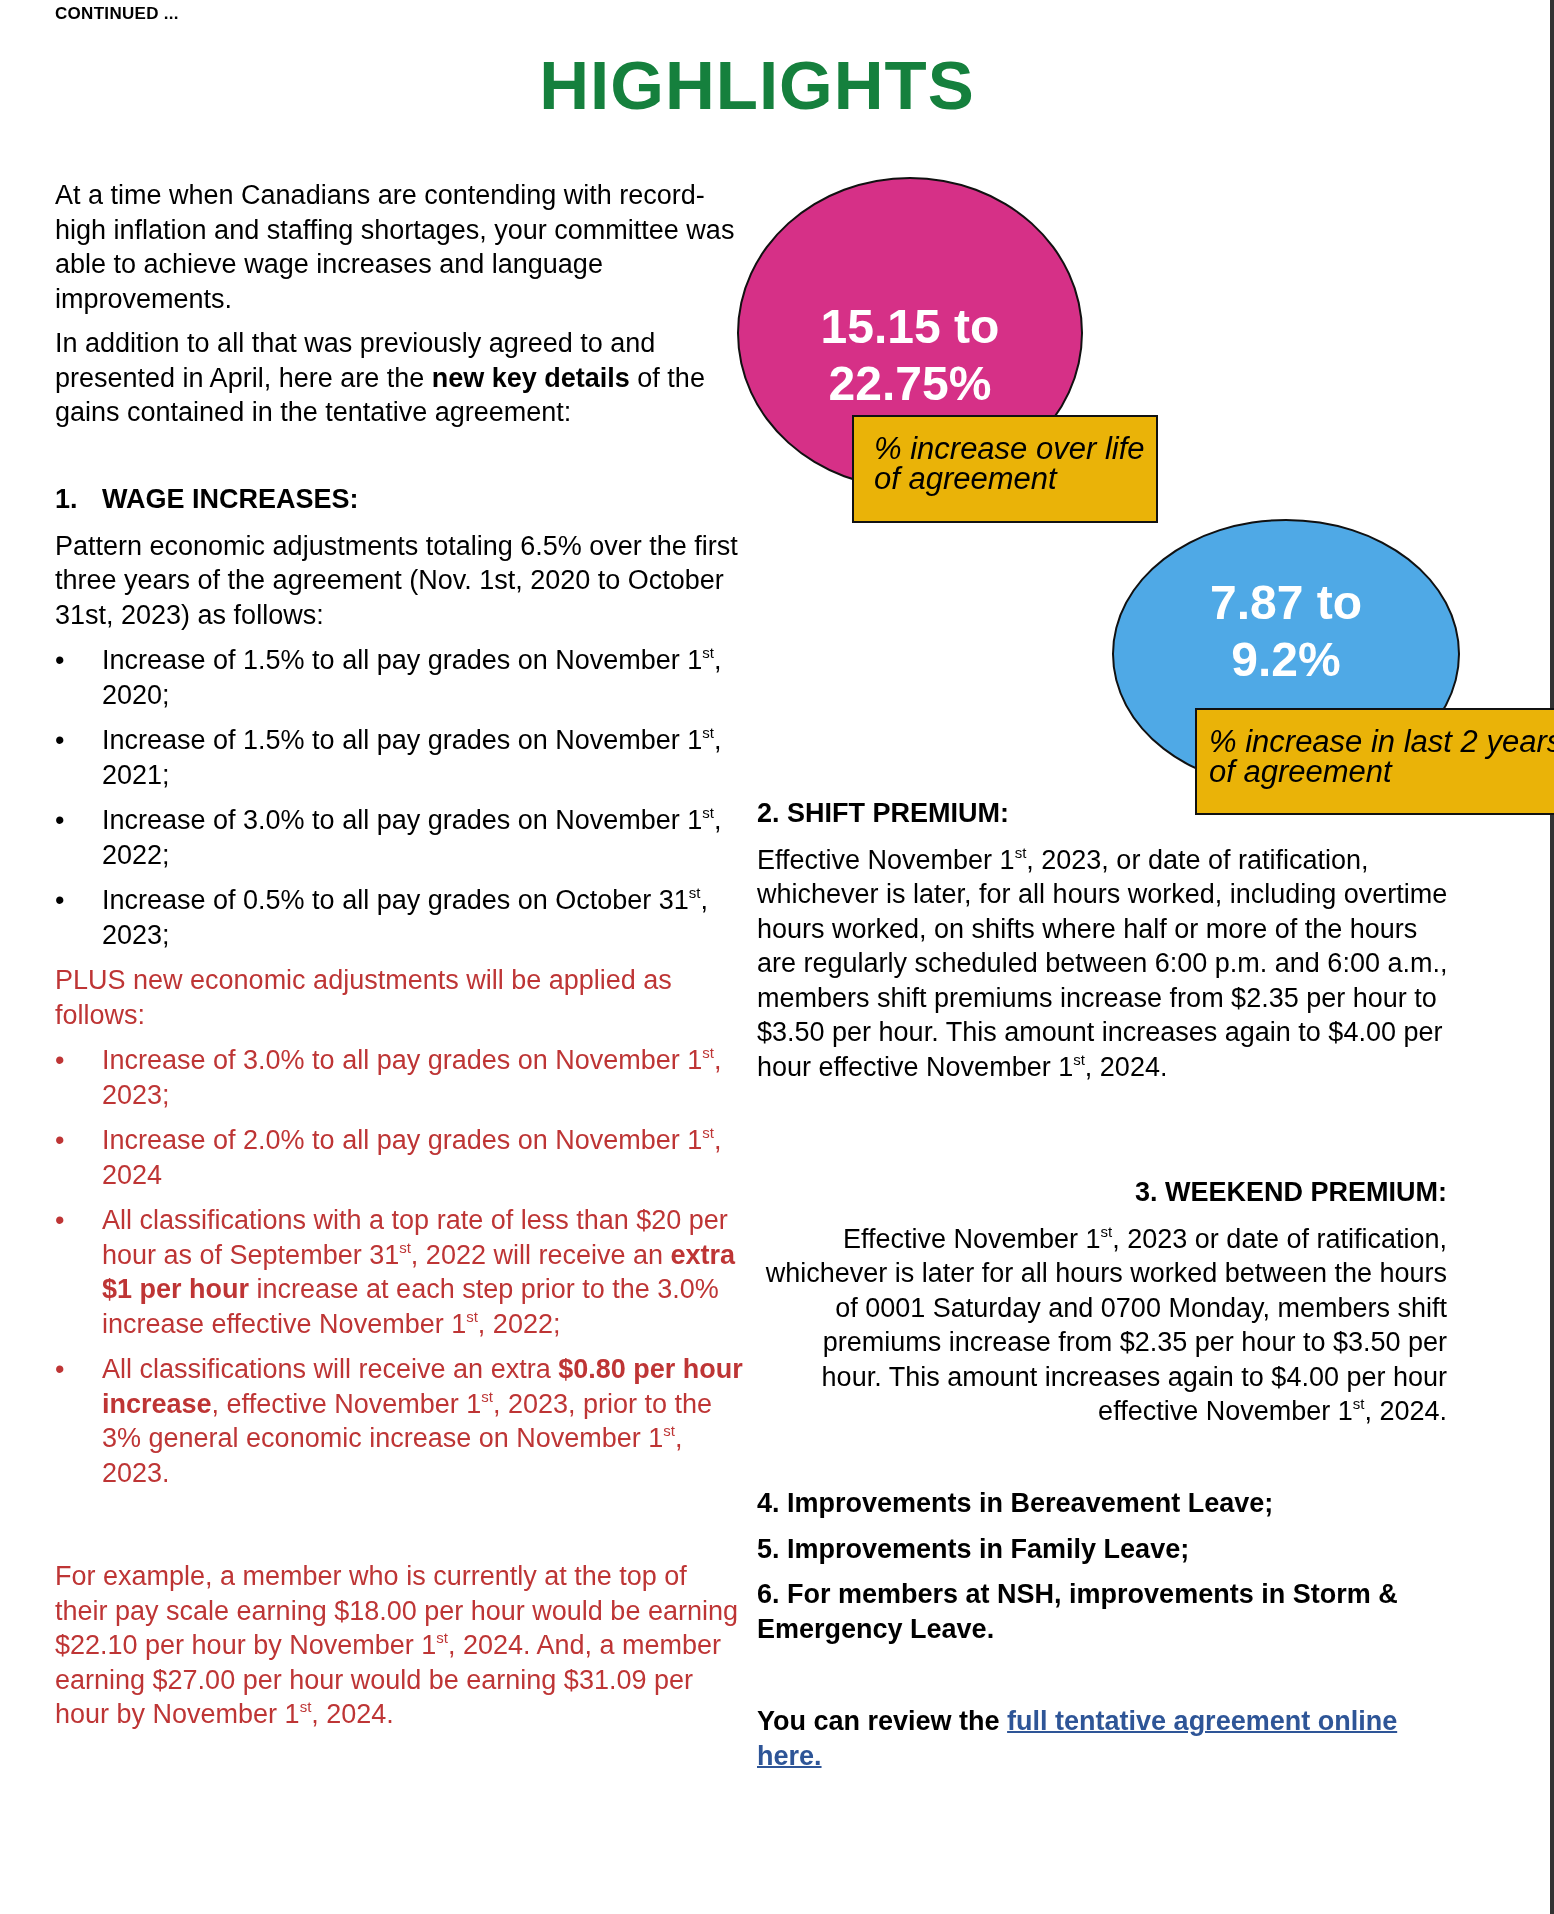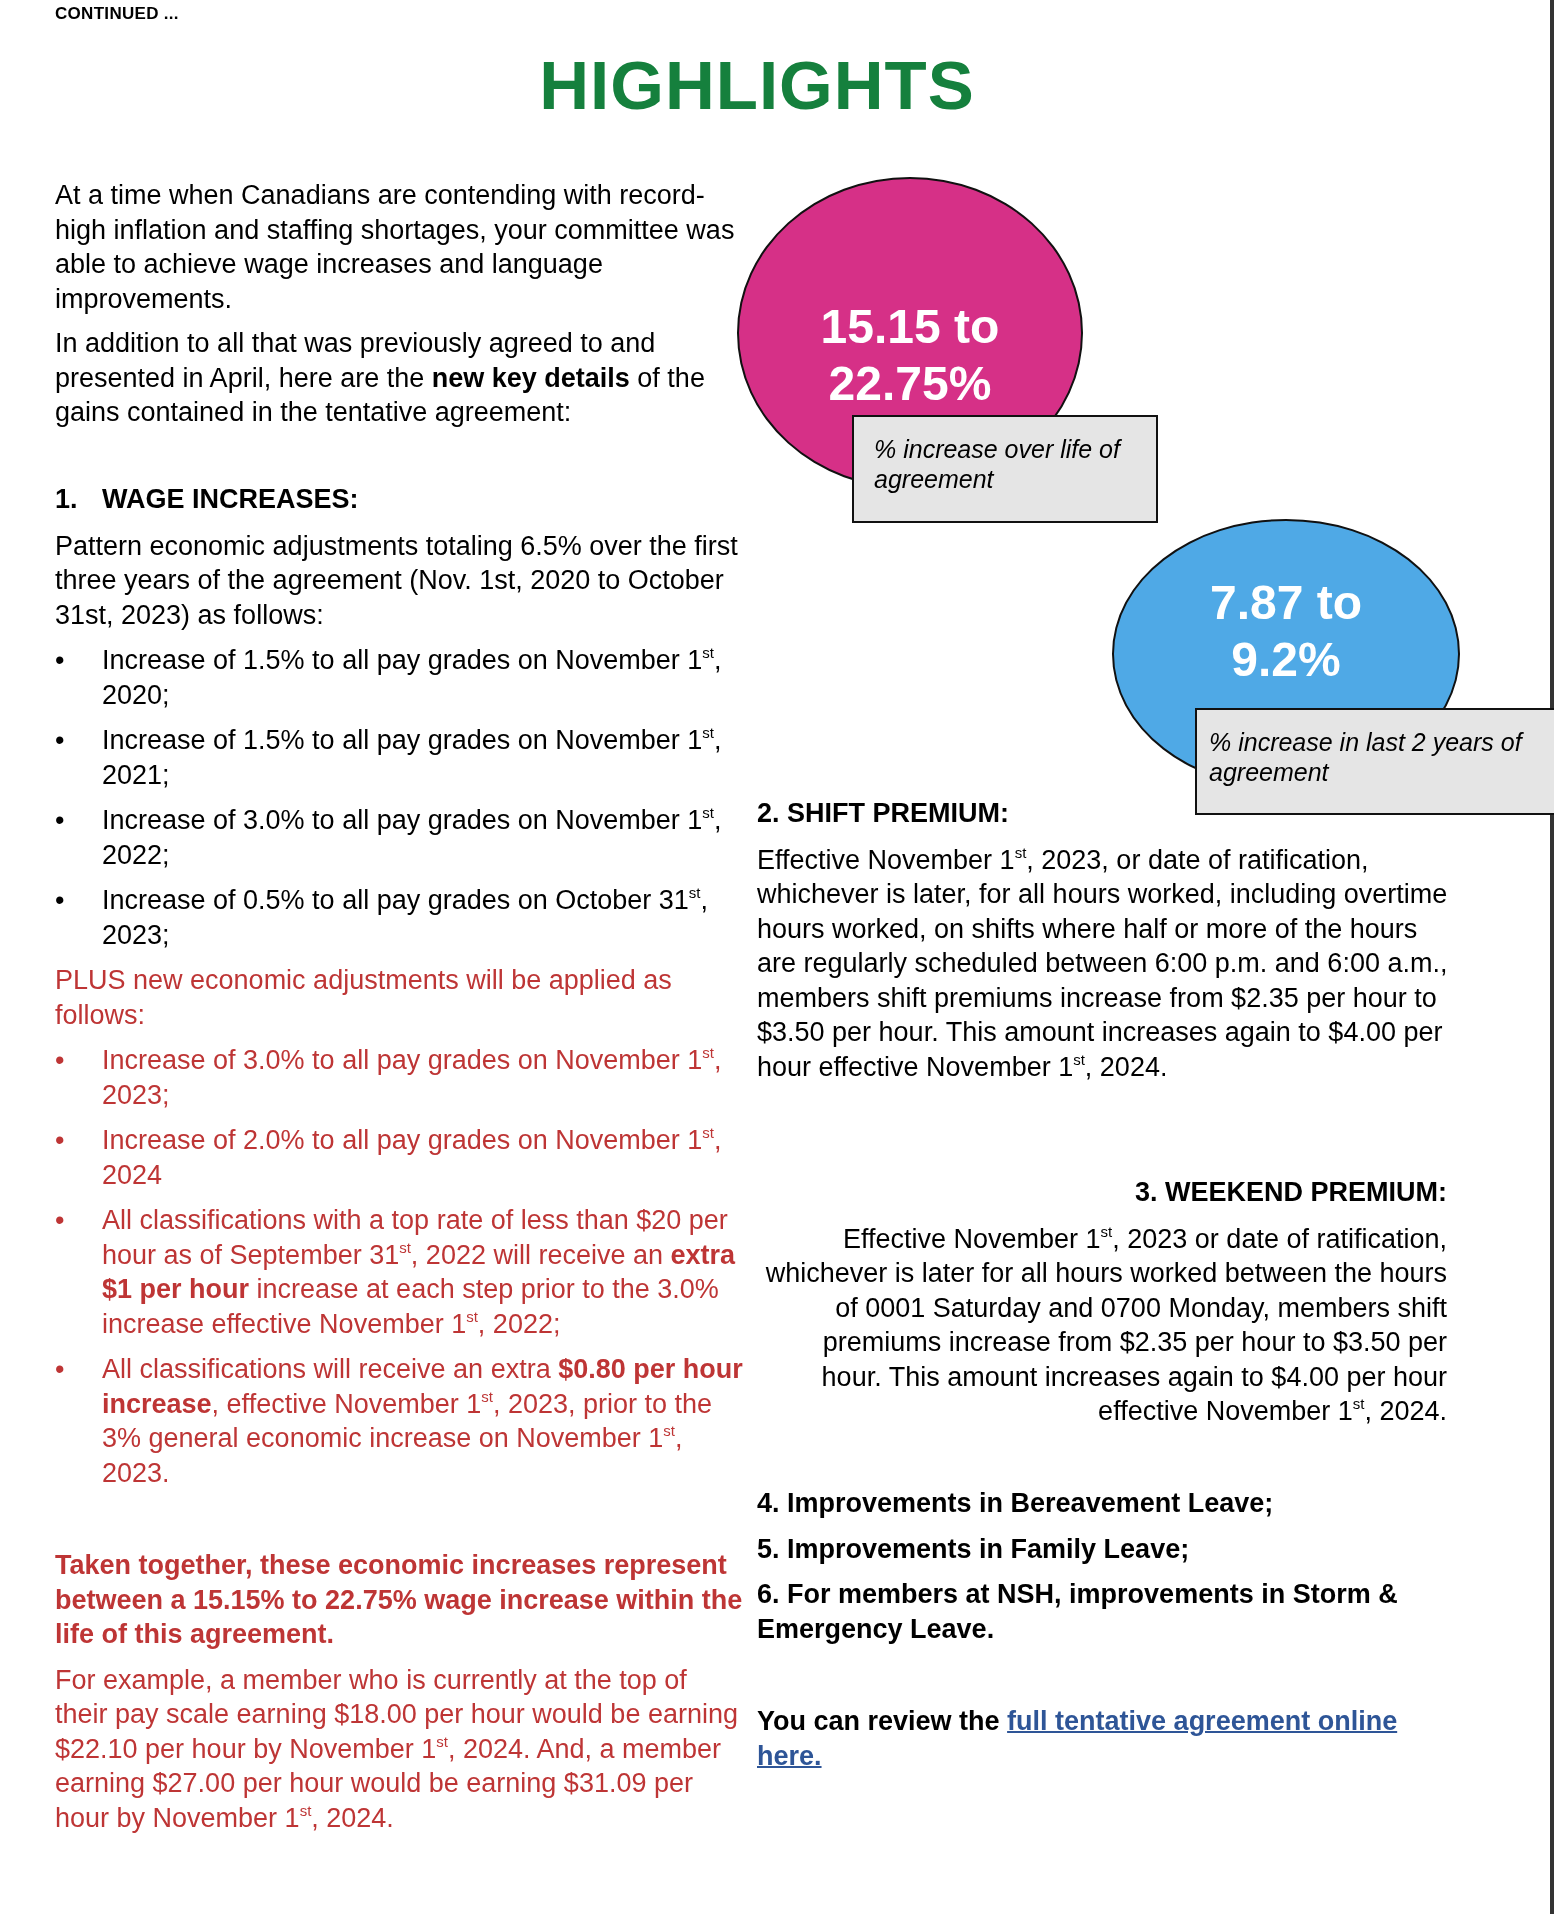--- a/index.html
+++ b/index.html
@@ -19,21 +19,21 @@
   .right { left: 757px; width: 700px; }
   .red { color: #BE3535; }
   .bold { font-weight: bold; }
   sup { font-size: 15px; line-height: 0; vertical-align: 11px; }
 
   .bullet { position: relative; padding-left: 47px; }
   .bullet .dot { position: absolute; left: 0; top: 0; }
 
   .circle { position: absolute; border: 2px solid #111; border-radius: 50%; box-sizing: border-box; }
   .circle-text { position: absolute; color: #fff; font-weight: bold; font-size: 48px; line-height: 57px; text-align: center; }
-  .label-box { position: absolute; background: #e5e5e5; border: 2px solid #111; box-sizing: border-box; font-style: italic; font-size: 25px; line-height: 30px; padding: 17px 0 0 20px; }
+  .label-box { position: absolute; background: #eab308; border: 2px solid #111; box-sizing: border-box; font-style: italic; font-size: 31px; line-height: 30px; padding: 17px 0 0 20px; }
 
   .link { color: #2E5597; text-decoration: underline; text-decoration-thickness: 2px; }
 </style>
 </head>
 <body>
 
 <div class="right-border"></div>
 
 <div class="abs continued">CONTINUED ...</div>
 <div class="abs title">HIGHLIGHTS</div>
@@ -75,21 +75,20 @@
     <div style="margin-top:11px;">
       <p class="bullet"><span class="dot">•</span><span>Increase of 3.0% to all pay grades on November 1</span><sup>st</sup><span>, 2023;</span></p>
       <p class="bullet" style="margin-top:11px;"><span class="dot">•</span><span>Increase of 2.0% to all pay grades on November 1</span><sup>st</sup><span>, 2024</span></p>
       <p class="bullet" style="margin-top:11px;"><span class="dot">•</span><span>All classifications with a top rate of less than $20 per hour as of September 31</span><sup>st</sup><span>, 2022 will receive an </span><span class="bold">extra $1 per hour</span><span> increase at each step prior to the 3.0% increase effective November 1</span><sup>st</sup><span>, 2022;</span></p>
       <p class="bullet" style="margin-top:11px;"><span class="dot">•</span><span>All classifications will receive an extra </span><span class="bold">$0.80 per hour increase</span><span>, effective November 1</span><sup>st</sup><span>, 2023, prior to the 3% general economic increase on November 1</span><sup>st</sup><span>, 2023.</span></p>
     </div>
   </div>
 </div>
 
 <div class="col left red" style="top:1548px;">
-  <p class="bold">Taken together, these economic increases represent between a 15.15% to 22.75% wage increase within the life of this agreement.</p>
   <p style="margin-top:11px;"><span>For example, a member who is currently at the top of their pay scale earning $18.00 per hour would be earning $22.10 per hour by November 1</span><sup>st</sup><span>, 2024. And, a member earning $27.00 per hour would be earning $31.09 per hour by November 1</span><sup>st</sup><span>, 2024.</span></p>
 </div>
 
 <div class="col right" style="top:796px; width:695px;">
   <p class="bold">2. SHIFT PREMIUM:</p>
   <p style="margin-top:12px;"><span>Effective November 1</span><sup>st</sup><span>, 2023, or date of ratification, whichever is later, for all hours worked, including overtime hours worked, on shifts where half or more of the hours are regularly scheduled between 6:00 p.m. and 6:00 a.m., members shift premiums increase from $2.35 per hour to $3.50 per hour. This amount increases again to $4.00 per hour effective November 1</span><sup>st</sup><span>, 2024.</span></p>
 </div>
 
 <div class="col right" style="top:1175px; width:690px;text-align:right;">
   <p class="bold">3. WEEKEND PREMIUM:</p>

